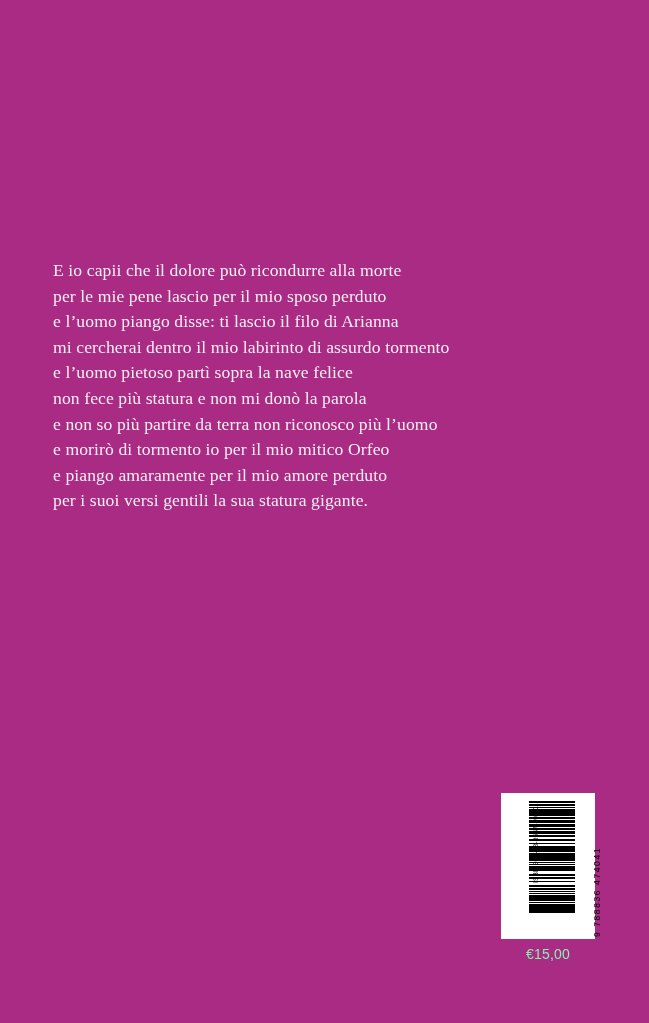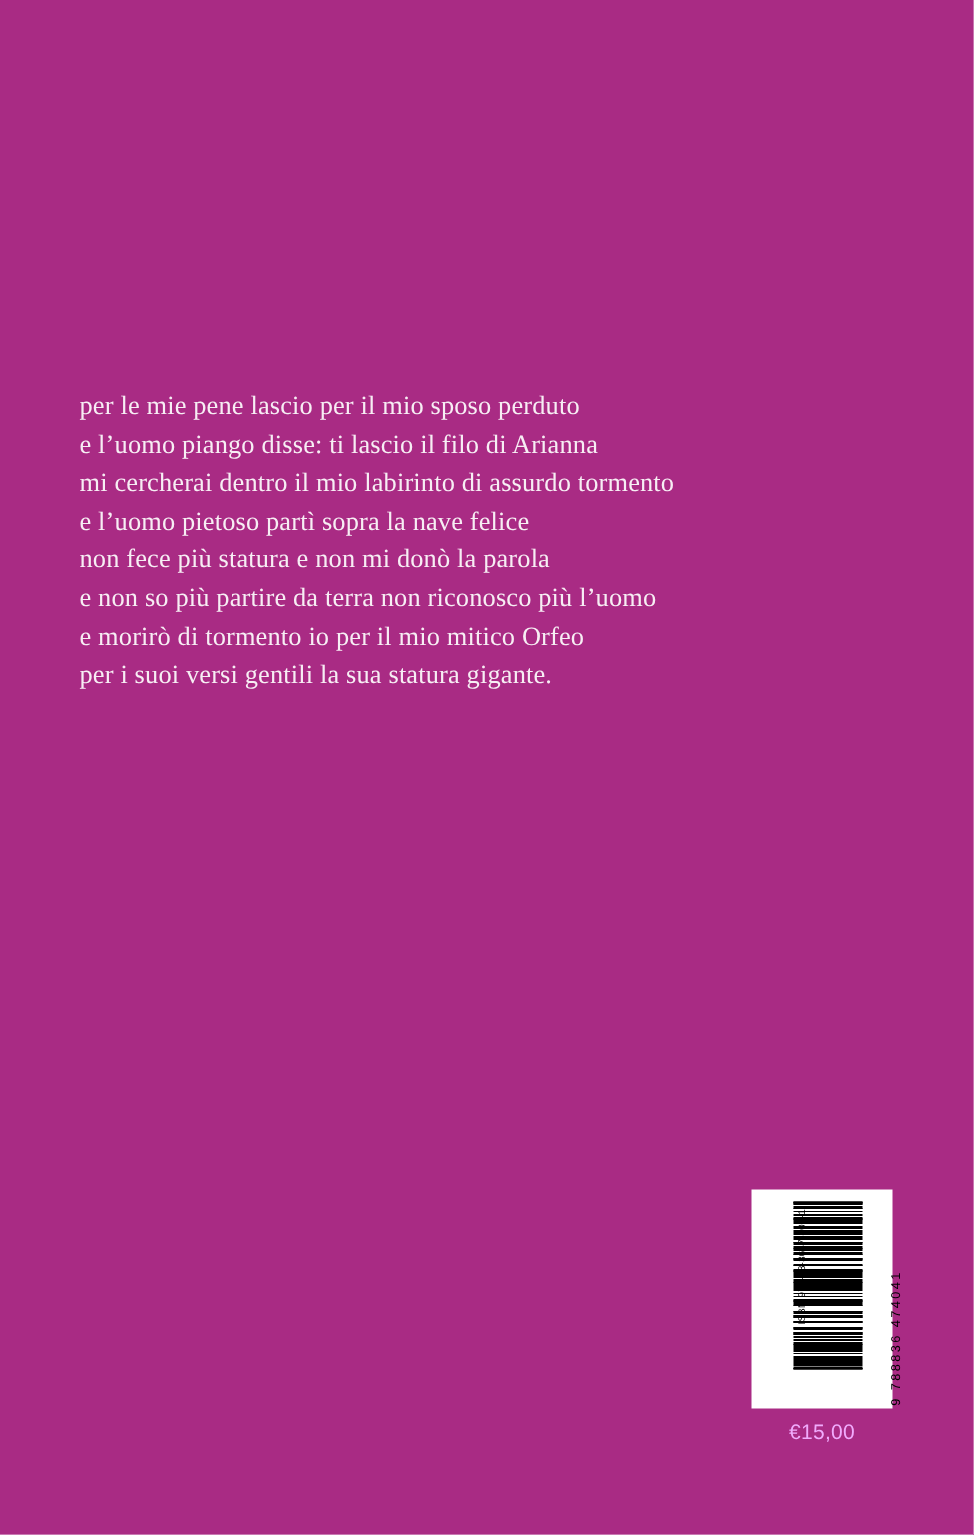--- a/index.html
+++ b/index.html
@@ -133,39 +133,41 @@
     color: #000;
     white-space: nowrap;
     text-align: center;
   }
   #price {
     position: absolute;
     left: 501px;
     top: 946px;
     width: 94px;
     text-align: center;
-    color: #f0abfc;
+    color: #86efac;
     font-family: "Liberation Sans", sans-serif;
     font-size: 14px;
     letter-spacing: 0.2px;
   }
 </style>
 </head>
 <body>
 
 <div id="cover">
 
   <div id="poem">
+    <div class="line">E io capii che il dolore può ricondurre alla morte</div>
     <div class="line">per le mie pene lascio per il mio sposo perduto</div>
     <div class="line">e l’uomo piango disse: ti lascio il filo di Arianna</div>
     <div class="line">mi cercherai dentro il mio labirinto di assurdo tormento</div>
     <div class="line">e l’uomo pietoso partì sopra la nave felice</div>
     <div class="line">non fece più statura e non mi donò la parola</div>
     <div class="line">e non so più partire da terra non riconosco più l’uomo</div>
     <div class="line">e morirò di tormento io per il mio mitico Orfeo</div>
+    <div class="line">e piango amaramente per il mio amore perduto</div>
     <div class="line">per i suoi versi gentili la sua statura gigante.</div>
   </div>
 
   <div id="barcode-area">
     <div id="barcode-inner">
       <div class="bars"></div>
       <div class="bars-b"></div>
       <div class="bars-guard-top"></div>
       <div class="bars-guard-bottom"></div>
       <div class="isbn-text">ISBN 978-88-3647-404-1</div>

